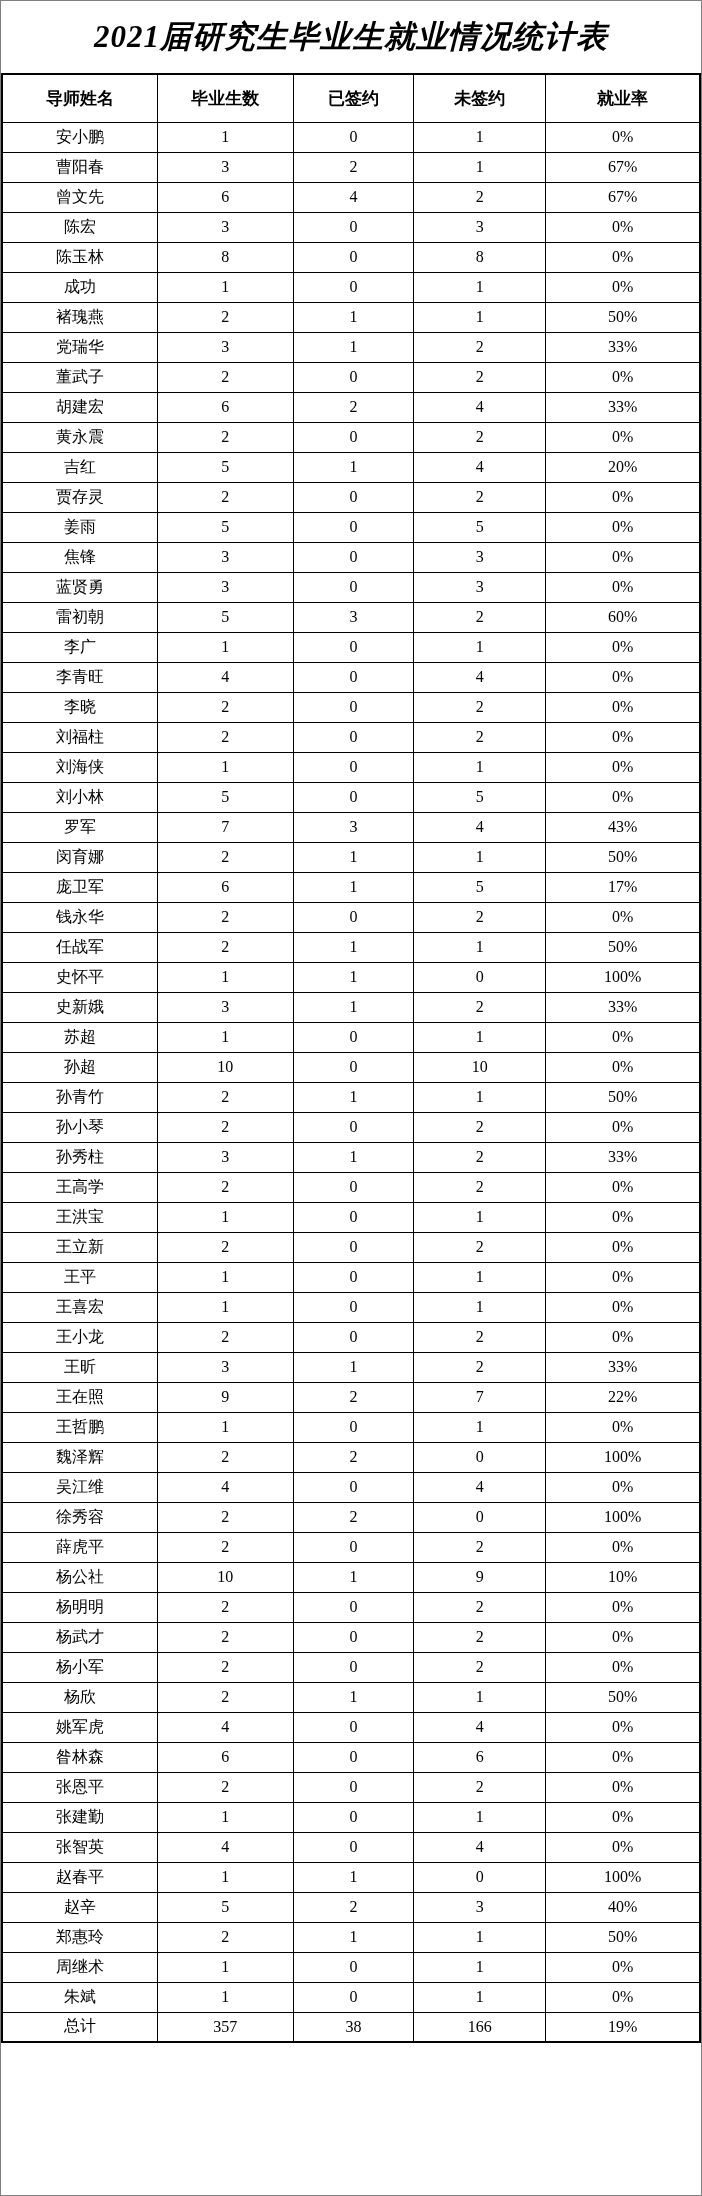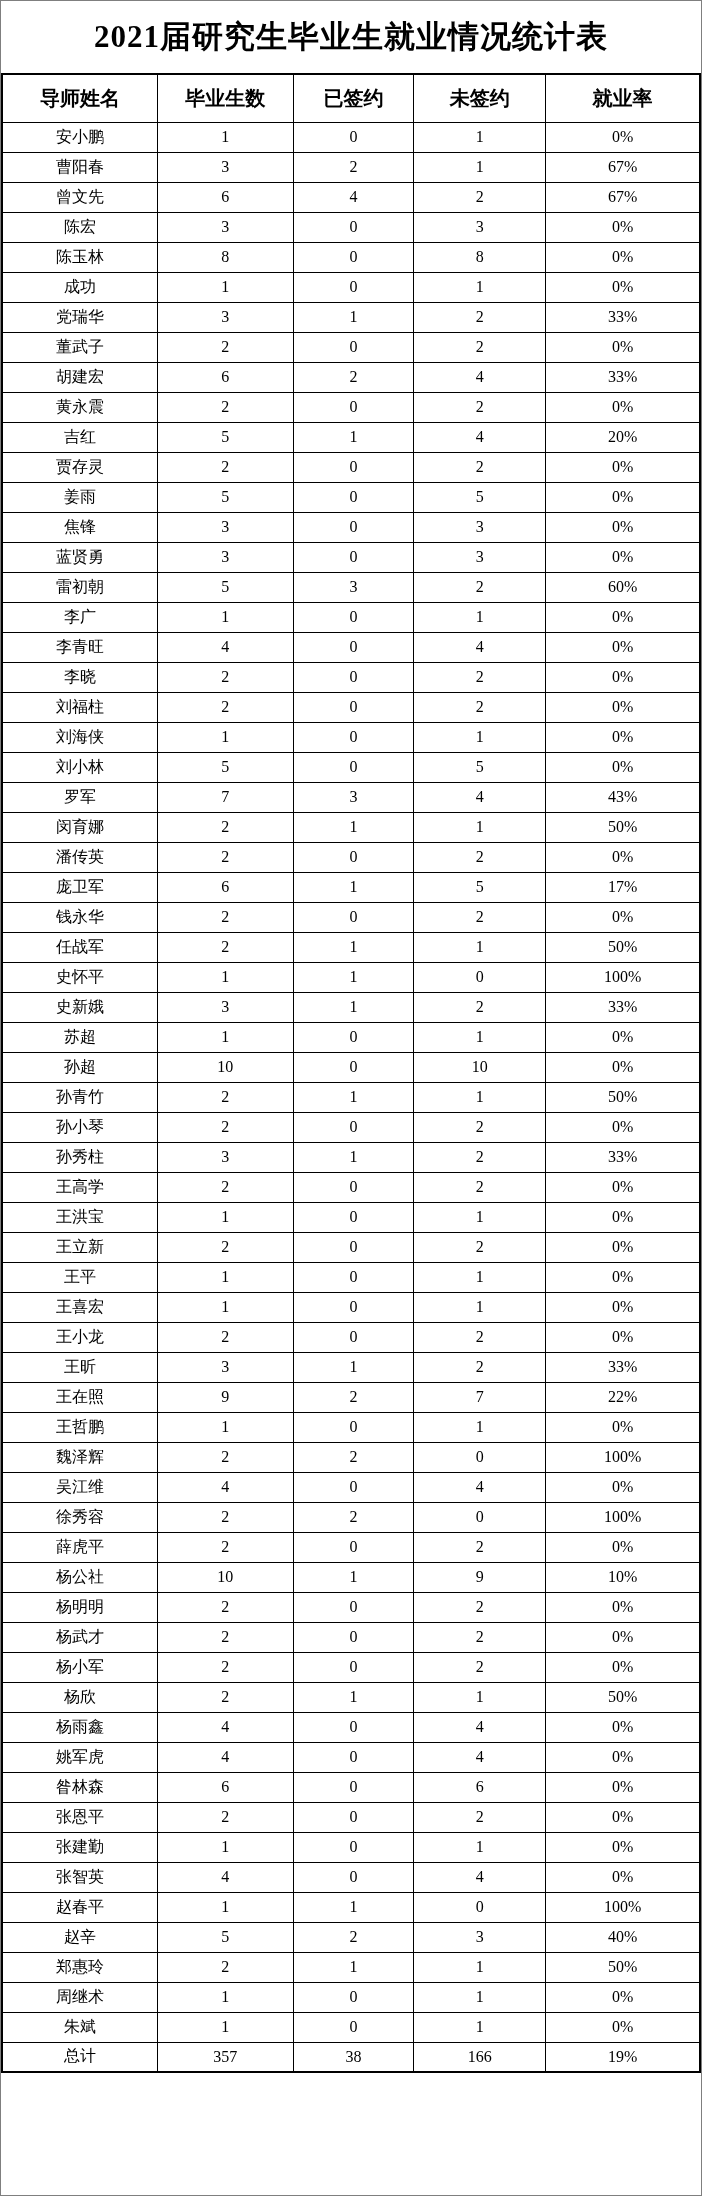--- a/index.html
+++ b/index.html
@@ -14,20 +14,21 @@
     height: 2196px;
     border: 1px solid #7f7f7f;
     background: #ffffff;
     overflow: hidden;
   }
   .title-block {
     height: 72px;
     display: flex;
     align-items: center;
     justify-content: center;
+    font-style: italic;
   }
   .title-block .title {
     font-size: 31px;
     font-weight: bold;
     letter-spacing: 1px;
     white-space: nowrap;
   }
   table.stats {
     width: 100%;
     border-collapse: collapse;
@@ -37,21 +38,21 @@
   table.stats th, table.stats td {
     border: 1px solid #000000;
     text-align: center;
     vertical-align: middle;
     padding: 0;
     overflow: hidden;
     white-space: nowrap;
   }
   table.stats th {
     height: 48px;
-    font-size: 20px;
+    font-size: 17px;
     font-weight: bold;
   }
   table.stats td {
     height: 30px;
     font-size: 16px;
     font-weight: normal;
   }
   col.c-name   { width: 22.3%; }
   col.c-grads  { width: 19.4%; }
   col.c-signed { width: 17.3%; }
@@ -119,20 +120,27 @@
           <td>0%</td>
         </tr>
         <tr>
           <td>成功</td>
           <td>1</td>
           <td>0</td>
           <td>1</td>
           <td>0%</td>
         </tr>
         <tr>
+          <td>褚瑰燕</td>
+          <td>2</td>
+          <td>1</td>
+          <td>1</td>
+          <td>50%</td>
+        </tr>
+        <tr>
           <td>党瑞华</td>
           <td>3</td>
           <td>1</td>
           <td>2</td>
           <td>33%</td>
         </tr>
         <tr>
           <td>董武子</td>
           <td>2</td>
           <td>0</td>
@@ -245,27 +253,20 @@
           <td>43%</td>
         </tr>
         <tr>
           <td>闵育娜</td>
           <td>2</td>
           <td>1</td>
           <td>1</td>
           <td>50%</td>
         </tr>
         <tr>
-          <td>潘传英</td>
-          <td>2</td>
-          <td>0</td>
-          <td>2</td>
-          <td>0%</td>
-        </tr>
-        <tr>
           <td>庞卫军</td>
           <td>6</td>
           <td>1</td>
           <td>5</td>
           <td>17%</td>
         </tr>
         <tr>
           <td>钱永华</td>
           <td>2</td>
           <td>0</td>
@@ -446,27 +447,20 @@
           <td>0</td>
           <td>2</td>
           <td>0%</td>
         </tr>
         <tr>
           <td>杨欣</td>
           <td>2</td>
           <td>1</td>
           <td>1</td>
           <td>50%</td>
-        </tr>
-        <tr>
-          <td>杨雨鑫</td>
-          <td>4</td>
-          <td>0</td>
-          <td>4</td>
-          <td>0%</td>
         </tr>
         <tr>
           <td>姚军虎</td>
           <td>4</td>
           <td>0</td>
           <td>4</td>
           <td>0%</td>
         </tr>
         <tr>
           <td>昝林森</td>

